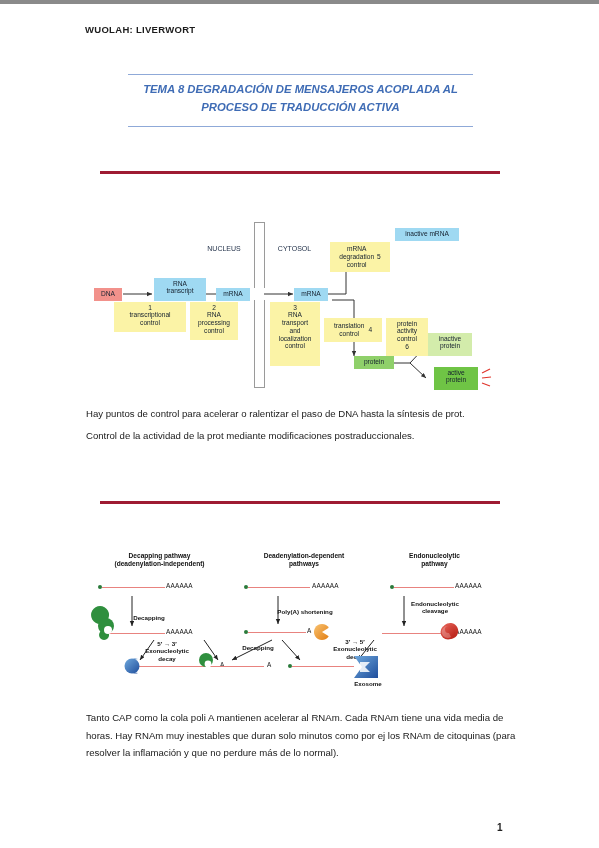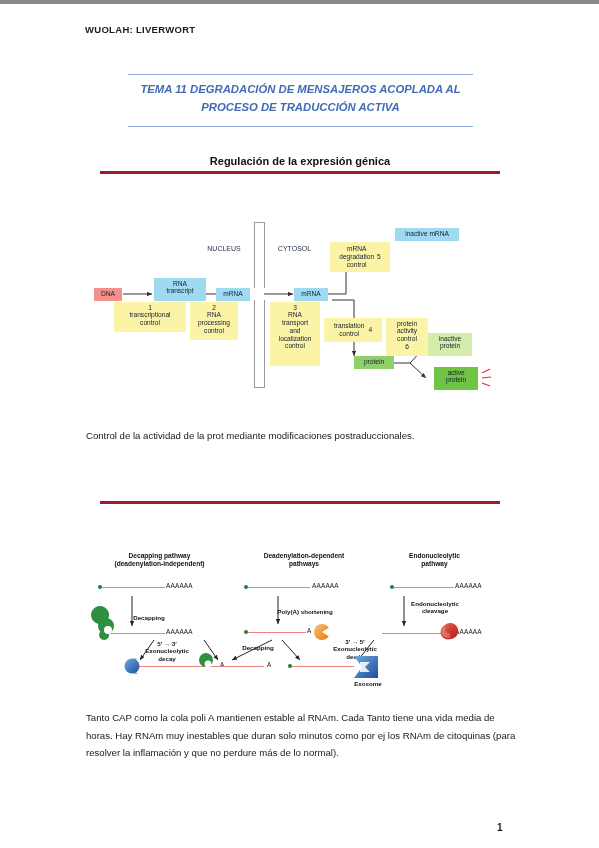--- a/index.html
+++ b/index.html
@@ -65,24 +65,23 @@
   .aone{position:absolute;font-size:6.4px;color:#111;}
 </style>
 </head>
 <body>
 
 <div class="page">
 
   <div class="wuolah">WUOLAH: LIVERWORT</div>
 
   <div class="title-rule top"></div>
-  <div class="doc-title">TEMA 11 DEGRADACIÓN DE MENSAJEROS ACOPLADA AL PROCESO DE TRADUCCIÓN ACTIVA</div>
+  <div class="doc-title">TEMA 8 DEGRADACIÓN DE MENSAJEROS ACOPLADA AL PROCESO DE TRADUCCIÓN ACTIVA</div>
   <div class="title-rule bottom"></div>
 
-  <div class="sec-head" style="top:151px">Regulación de la expresión génica</div>
   <div class="sec-rule" style="top:167px"></div>
 
   <div class="fig1">
 
     <div class="nuc" style="left:162px;top:2px;width:1.4px;height:66px;"></div>
     <div class="nuc" style="left:172px;top:2px;width:1.4px;height:66px;"></div>
     <div class="nuc" style="left:162px;top:2px;width:11.4px;height:1.4px;"></div>
     <div class="nuc" style="left:162px;top:80px;width:1.4px;height:88px;"></div>
     <div class="nuc" style="left:172px;top:80px;width:1.4px;height:88px;"></div>
     <div class="nuc" style="left:162px;top:166.6px;width:11.4px;height:1.4px;"></div>
@@ -159,20 +158,21 @@
     <div class="box b-blue" style="left:124px;top:68px;width:34px;height:13px;">mRNA</div>
     <div class="box b-blue" style="left:202px;top:68px;width:34px;height:13px;">mRNA</div>
     <div class="box b-blue" style="left:303px;top:8px;width:64px;height:13px;">inactive mRNA</div>
     <div class="box b-green" style="left:262px;top:136px;width:40px;height:13px;">protein</div>
     <div class="box b-green-l" style="left:336px;top:113px;width:44px;height:23px;white-space:pre-line;">inactive
 protein</div>
     <div class="box b-green-a" style="left:342px;top:147px;width:44px;height:23px;white-space:pre-line;">active
 protein</div>
   </div>
 
+  <div class="para" style="top:401px">Hay puntos de control para acelerar o ralentizar el paso de DNA hasta la síntesis de prot.</div>
   <div class="para" style="top:423px">Control de la actividad de la prot mediante modificaciones postraduccionales.</div>
 
   <div class="sec-rule" style="top:497px"></div>
 
   <div class="fig2">
 
     <div class="hd" style="left:0px;top:0px;width:135px;white-space:pre-line;">Decapping pathway
 (deadenylation-independent)</div>
     <div class="hd" style="left:152px;top:0px;width:120px;white-space:pre-line;">Deadenylation-dependent
 pathways</div>
@@ -275,16 +275,16 @@
       <path d="M268,110 h10 l-5,5 l5,5 h-10 z" fill="#ffffff" opacity="0.85"></path>
 
       <line x1="312" y1="44" x2="312" y2="74" stroke="#222" stroke-width="1" marker-end="url(#ah2)"></line>
 
       <path d="M352,74 a8,8 0 1,1 6,13 l-3,-5 a4,4 0 1,0 -3,-8 z" fill="url(#endoGrad)"></path>
       <circle cx="356" cy="80" r="7.5" fill="url(#endoGrad)"></circle>
       <path d="M356,74 a6,6 0 1,0 3,11 l-2,-4 a3,3 0 1,1 -1,-7 z" fill="#ffffff" opacity="0.25"></path>
     </svg>
   </div>
 
-  <div class="para" style="top:705px">Tanto CAP como la cola poli A mantienen estable al RNAm. Cada Tanto tiene una vida media de horas. Hay RNAm muy inestables que duran solo minutos como por ej los RNAm de citoquinas (para resolver la inflamación y que no perdure más de lo normal).</div>
+  <div class="para" style="top:705px">Tanto CAP como la cola poli A mantienen acelerar al RNAm. Cada RNAm tiene una vida media de horas. Hay RNAm muy inestables que duran solo minutos como por ej los RNAm de citoquinas (para resolver la inflamación y que no perdure más de lo normal).</div>
 
   <div class="pagenum">1</div>
 </div>
 
 </body></html>

